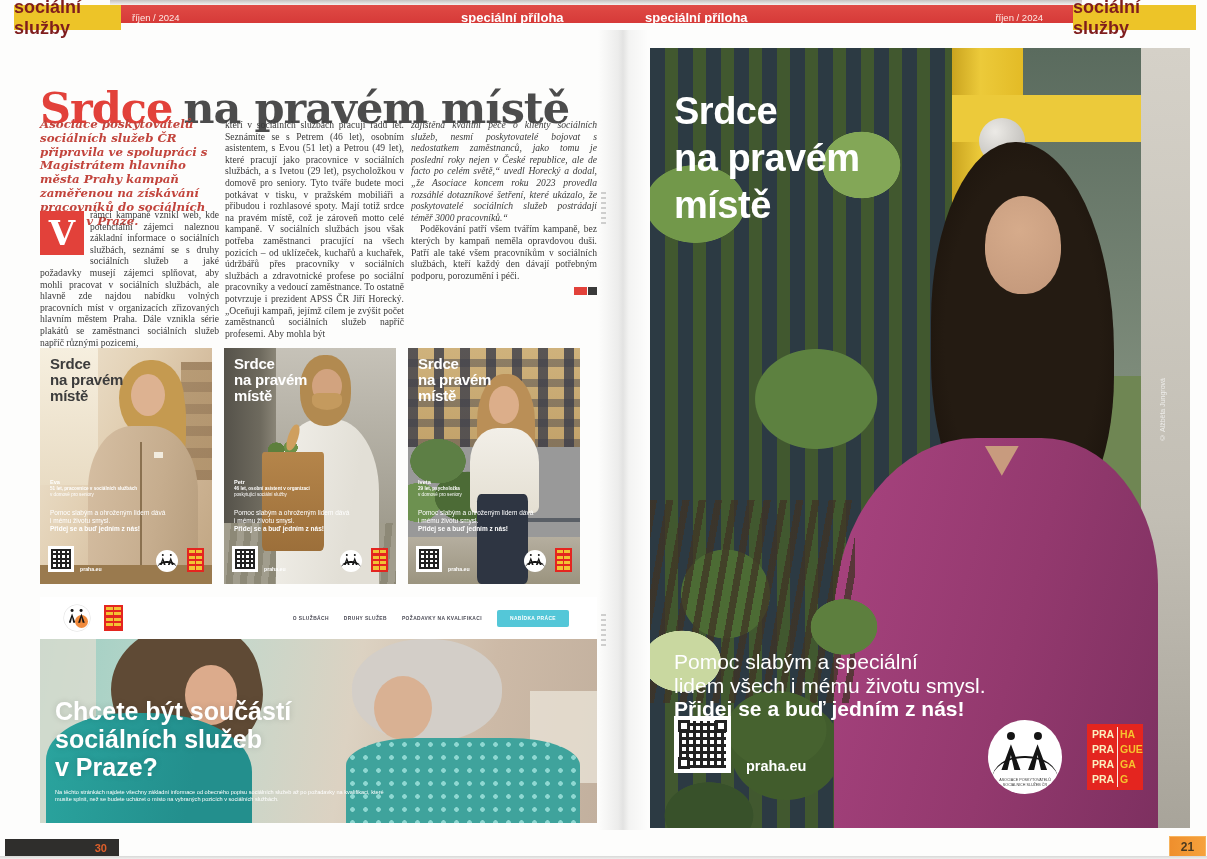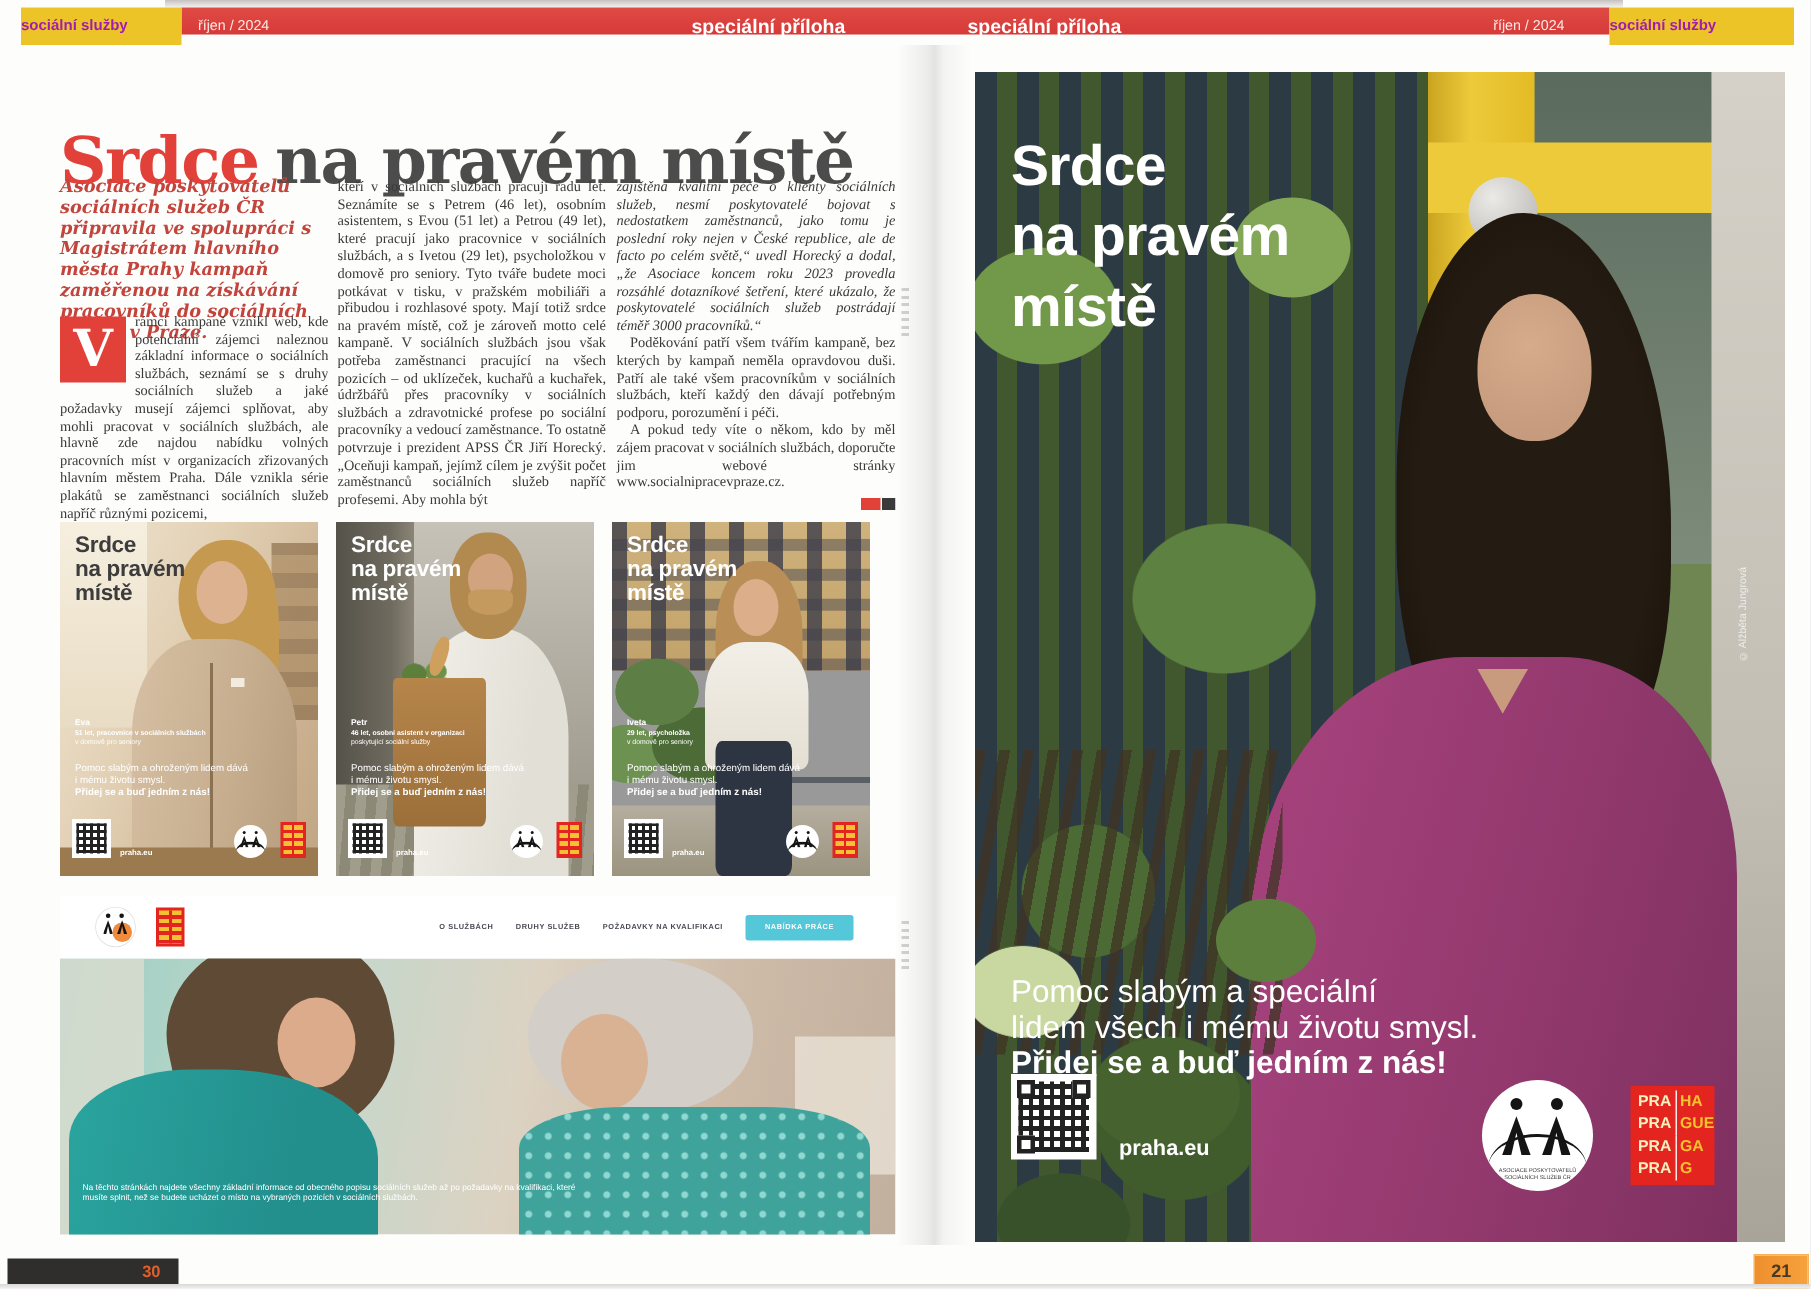--- a/index.html
+++ b/index.html
@@ -10,21 +10,21 @@
   
   .edge-t{position:absolute;left:110px;right:125px;top:0;height:5px;
           background:linear-gradient(#c6c1bf,#f3f2f0);}
   .bar-red{position:absolute;left:121px;top:5px;width:952px;height:18px;
            background:linear-gradient(180deg,#e04a45,#d63a38);}
   .iss{position:absolute;top:7px;font-size:9.5px;color:#fde9e4;}
   .issL{left:11px;}.issR{right:30px;}
   .sup{position:absolute;top:5px;font-weight:bold;font-size:13px;color:#fff;}
   .supL{left:340px;}.supR{left:524px;}
   .gold{position:absolute;top:5px;height:25px;background:#edc428;display:flex;align-items:center;
-        font-weight:bold;color:#a21caf;font-size:10px;}
+        font-weight:bold;color:#7f1d1d;font-size:18px;}
   .goldL{left:14px;width:107px;}.goldR{left:1073px;width:123px;}
 
   
   .a-title{position:absolute;left:40px;top:54px;font-family:"DejaVu Serif",serif;
            font-weight:bold;font-size:43px;letter-spacing:-1px;color:#4c4c4c;white-space:nowrap;}
   .tA{color:#e2413a;margin-right:11px;}
   .lead{position:absolute;left:40px;top:118px;width:181px;font-family:"DejaVu Serif",serif;
         font-style:italic;font-weight:bold;font-size:11.8px;line-height:13.8px;color:#c2443c;}
   .col{position:absolute;width:179px;font-family:"Liberation Serif",serif;font-size:9.6px;
        line-height:11.6px;text-align:justify;color:#3a3a3a;overflow:hidden;}
@@ -257,21 +257,20 @@
   <div class="lead">Asociace poskytovatelů sociálních služeb ČR připravila ve spolupráci s Magistrátem hlavního města Prahy kampaň zaměřenou na získávání pracovníků do sociálních služeb v Praze.</div>
 
   <div class="col col1">
     <span class="dropcap">V</span>
     <span>rámci kampaně vznikl web, kde potenciální zájemci naleznou základní informace o sociálních službách, seznámí se s druhy sociálních služeb a jaké požadavky musejí zájemci splňovat, aby mohli pracovat v sociálních službách, ale hlavně zde najdou nabídku volných pracovních míst v organizacích zřizovaných hlavním městem Praha. Dále vznikla série plakátů se zaměstnanci sociálních služeb napříč různými pozicemi,</span>
   </div>
   <div class="col col2">kteří v sociálních službách pracují řadu let. Seznámíte se s Petrem (46 let), osobním asistentem, s Evou (51 let) a Petrou (49 let), které pracují jako pracovnice v sociálních službách, a s Ivetou (29 let), psycholožkou v domově pro seniory. Tyto tváře budete moci potkávat v tisku, v pražském mobiliáři a přibudou i rozhlasové spoty. Mají totiž srdce na pravém místě, což je zároveň motto celé kampaně. V sociálních službách jsou však potřeba zaměstnanci pracující na všech pozicích – od uklízeček, kuchařů a kuchařek, údržbářů přes pracovníky v sociálních službách a zdravotnické profese po sociální pracovníky a vedoucí zaměstnance. To ostatně potvrzuje i prezident APSS ČR Jiří Horecký. „Oceňuji kampaň, jejímž cílem je zvýšit počet zaměstnanců sociálních služeb napříč profesemi. Aby mohla být</div>
   <div class="col col3">
     <p class="ital">zajištěna kvalitní péče o klienty sociálních služeb, nesmí poskytovatelé bojovat s nedostatkem zaměstnanců, jako tomu je poslední roky nejen v České republice, ale de facto po celém světě,“ uvedl Horecký a dodal, „že Asociace koncem roku 2023 provedla rozsáhlé dotazníkové šetření, které ukázalo, že poskytovatelé sociálních služeb postrádají téměř 3000 pracovníků.“</p>
     <p class="ind">Poděkování patří všem tvářím kampaně, bez kterých by kampaň neměla opravdovou duši. Patří ale také všem pracovníkům v sociálních službách, kteří každý den dávají potřebným podporu, porozumění i péči.</p>
-    <p class="ind">A pokud tedy víte o někom, kdo by měl zájem pracovat v sociálních službách, doporučte jim webové stránky www.socialnipracevpraze.cz.</p>
     <div class="endline"><i class="em-r"></i><i class="em-b"></i></div>
   </div>
 
   <div class="poster po1">
     <i class="sh p1-bg"></i>
     <i class="sh p1-win"></i>
     <i class="sh p1-shelf"></i>
     <i class="sh p1-pony"></i>
     <i class="sh p1-hair"></i>
     <i class="sh p1-face"></i>
@@ -403,20 +402,25 @@
   <div class="banner">
     <i class="sh bn-base"></i>
     <i class="sh bn-curtain"></i>
     <i class="sh bn-sofa"></i>
     <i class="sh bn-elderhair"></i>
     <i class="sh bn-elderface"></i>
     <i class="sh bn-eldershirt"></i>
     <i class="sh bn-girlhair"></i>
     <i class="sh bn-girlface"></i>
     <i class="sh bn-teal"></i>
+    <div class="bn-h">
+      <span>Chcete být součástí</span>
+      <span>sociálních služeb</span>
+      <span>v Praze?</span>
+    </div>
     <div class="bn-b">Na těchto stránkách najdete všechny základní informace od obecného popisu sociálních služeb až po požadavky na kvalifikaci, které musíte splnit, než se budete ucházet o místo na vybraných pozicích v sociálních službách.</div>
   </div>
 
   <div class="main">
     <i class="sh mp-ivy"></i>
     <i class="sh mp-glass"></i>
     <i class="sh mp-yellow"></i>
     <i class="sh mp-beam"></i>
     <i class="sh mp-lamp"></i>
     <i class="sh mp-street"></i>

